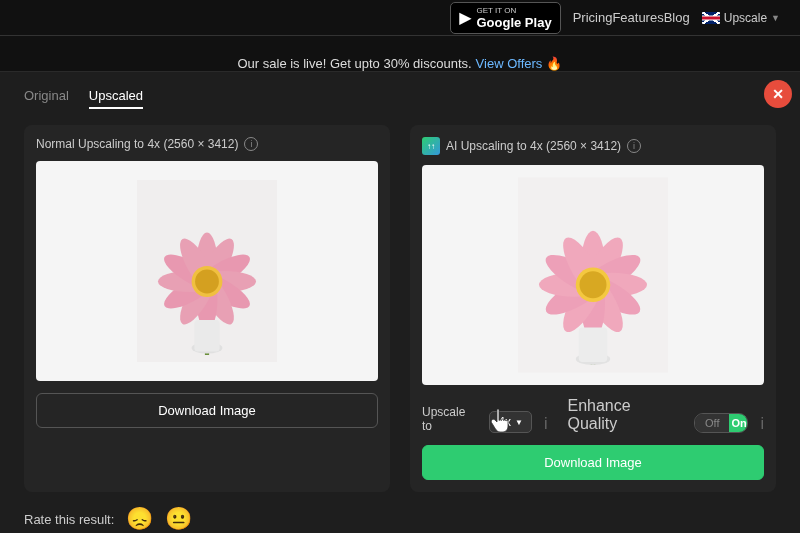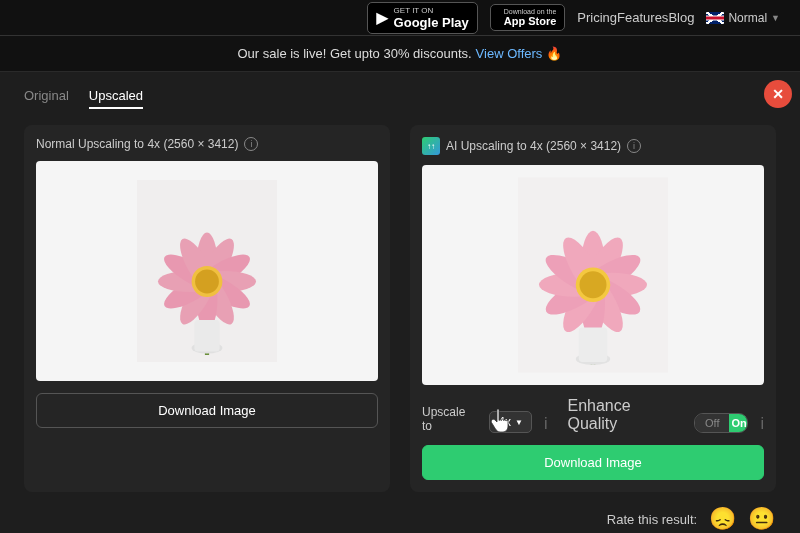--- a/index.html
+++ b/index.html
@@ -58,21 +58,21 @@
       color: #ccc;
       font-size: 12px;
       cursor: pointer;
     }
 
     
     .sale-banner {
       background: #111;
       height: 36px;
       display: flex;
-      align-items: center;
+      align-items: flex-end;
       justify-content: center;
       font-size: 13px;
       color: #ddd;
       border-bottom: 1px solid #2a2a2a;
     }
     .sale-banner .view-offers {
       color: #6cb8ff;
       margin-left: 4px;
       cursor: pointer;
       text-decoration: none;
@@ -243,21 +243,21 @@
       background: #2ecc71;
       color: #fff;
       cursor: pointer;
       font-weight: 600;
     }
 
     
     .rating-row {
       display: flex;
       align-items: center;
-      justify-content: flex-end;
+      justify-content: flex-start;
       gap: 12px;
       margin-top: 14px;
     }
     .rating-label {
       font-size: 13px;
       color: #ccc;
     }
     .emoji-btn {
       font-size: 22px;
       cursor: pointer;
@@ -316,37 +316,30 @@
 <div class="top-nav">
 
   <div class="gplay-badge">
     <span class="gplay-icon">▶</span>
     <div>
       <div style="font-size:8px;color:#ccc;">GET IT ON</div>
       <div style="font-size:13px;font-weight:600;">Google Play</div>
     </div>
   </div>
 
-  <div class="store-badge">
-    <span style="font-size:16px;"></span>
-    <div>
-      <div class="badge-top">Download on the</div>
-      <div class="badge-name">App Store</div>
-    </div>
-  </div>
 
   <div class="nav-links">
     <a class="nav-link">Pricing</a>
     <a class="nav-link">Features</a>
     <a class="nav-link">Blog</a>
   </div>
 
   <div class="lang-btn">
     <span class="flag"></span>
-    <span>Normal</span>
+    <span>Upscale</span>
     <span style="font-size:9px;color:#888;">▼</span>
   </div>
 </div>
 
 <div class="sale-banner">
   <span>Our sale is live! Get upto 30% discounts.</span>
   <a class="view-offers">View Offers</a>
   <span style="margin-left:4px;">🔥</span>
 </div>
 

